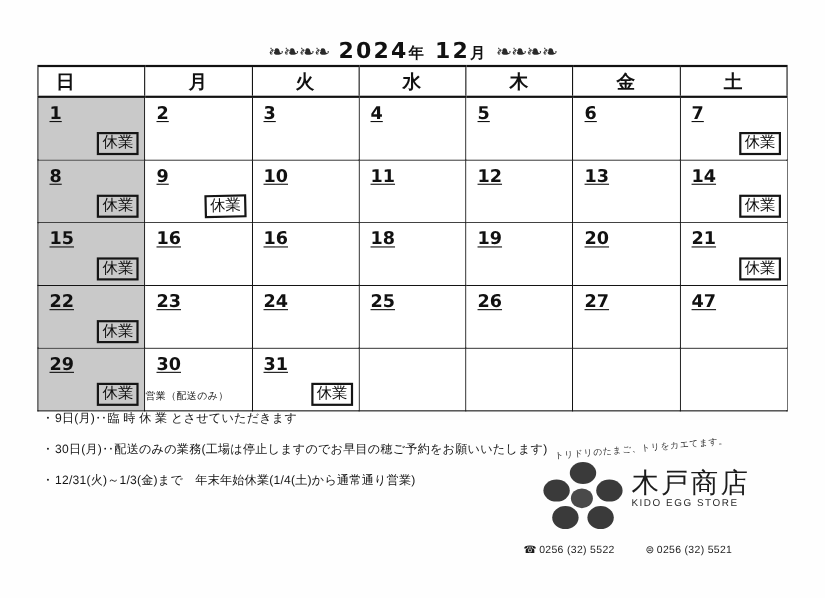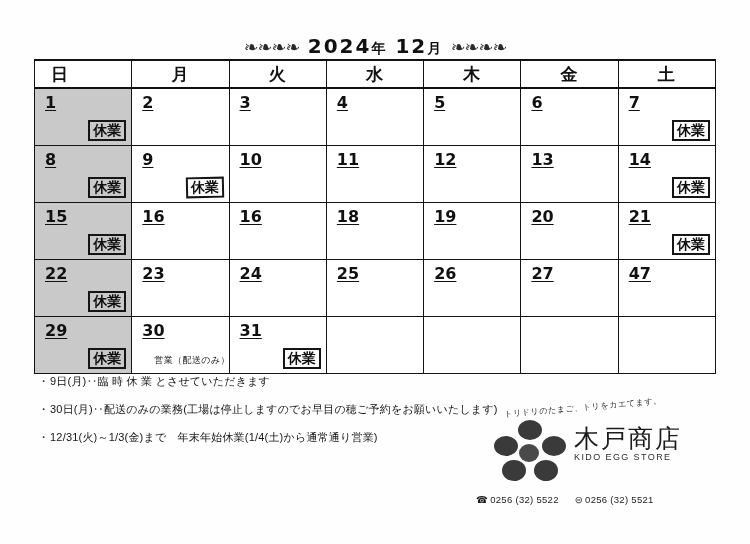--- a/index.html
+++ b/index.html
@@ -89,30 +89,30 @@
   }
 
   
   .stamp {
     position: absolute;
     right: 5px; bottom: 4px;
     border: 2px solid #151515;
     padding: 1px 3px 2px 3px;
     font-family: "DejaVu Sans", sans-serif;
     font-size: 14px;
-    font-weight: 700;
+    font-weight: 400;
     line-height: 1;
     letter-spacing: 0px;
     color: #101010;
     background: transparent;
   }
   .stamp.tilt { transform: rotate(-1.2deg); }
   .note-inline {
     position: absolute;
-    left: 22px; bottom: 6px;
+    left: 0; bottom: 6px;
     font-size: 9px;
     color: #1a1a1a;
     letter-spacing: 0.4px;
     white-space: nowrap;
     text-align: right;
   }
 
   
   .notes {
     position: absolute;
@@ -175,21 +175,21 @@
   .brand-en {
     font-size: 9px;
     letter-spacing: 1.4px;
     color: #2c2c2c;
     margin-top: 0;
   }
   .phones {
     position: absolute;
     left: 8px; top: 90px;
     display: flex;
-    gap: 16px;
+    gap: 28px;
     font-size: 9.5px;
     color: #1c1c1c;
     letter-spacing: 0.3px;
     white-space: nowrap;
   }
   .tel-ic { font-size: 9.5px; margin-right: 2px; }
 </style>
 </head>
 <body>
 

